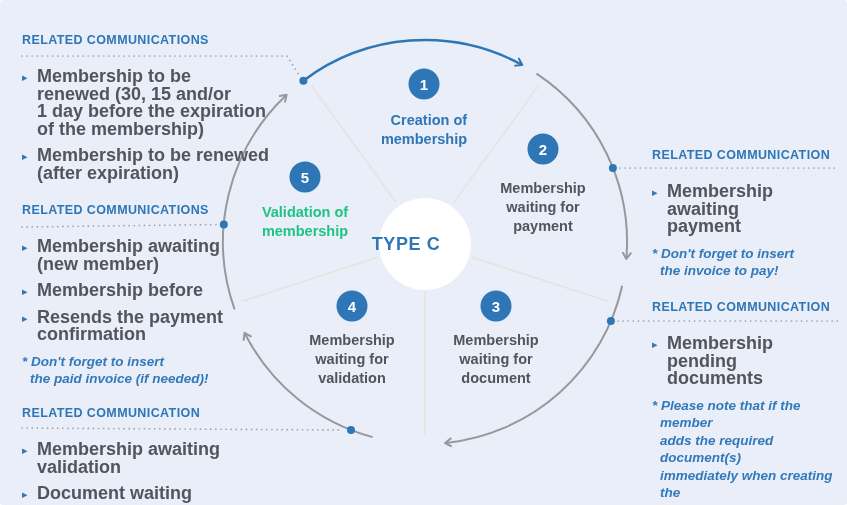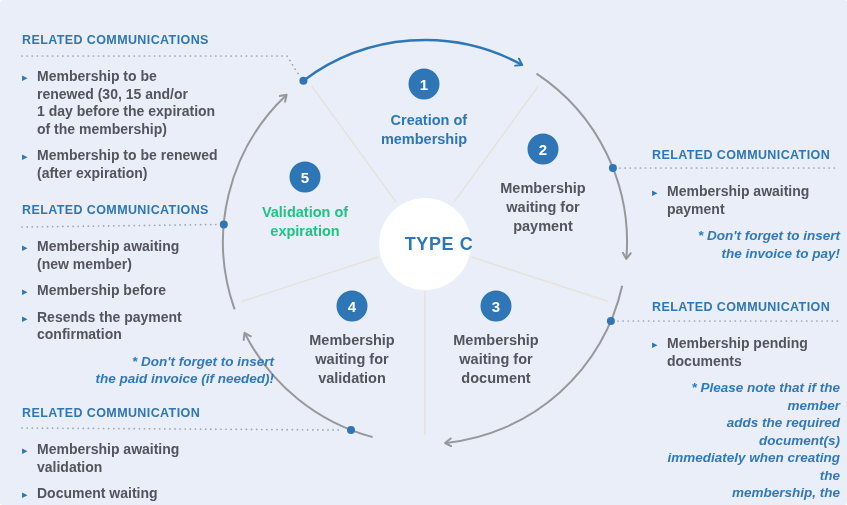--- a/index.html
+++ b/index.html
@@ -20,42 +20,42 @@
   .panel-right{left:652px;width:188px;}
   .panel-header{
     font-size:12.5px;font-weight:700;letter-spacing:.4px;color:var(--accent);
     margin-bottom:21px;white-space:pre-line;
   }
   .bullet{position:relative;padding-left:15px;margin-bottom:9px;}
   .bullet-marker{
     position:absolute;left:0;top:1px;font-size:11px;color:var(--accent);line-height:17.5px;
   }
   .bullet-text{
-    font-size:14px;line-height:17.5px;font-weight:600;color:var(--text);white-space:pre-line;
+    font-size:18px;line-height:17.5px;font-weight:600;color:var(--text);white-space:pre-line;
     display:block;
   }
   .note{
     margin-top:7px;font-size:13.5px;line-height:17.5px;font-weight:600;font-style:italic;
-    color:var(--note);white-space:pre-line;padding-left:8px;text-indent:-8px;text-align:right;
+    color:var(--note);white-space:pre-line;padding-left:8px;text-indent:-8px;
   }
 
   
   .stage-num{
     position:absolute;width:31px;height:31px;border-radius:50%;background:var(--accent);
     color:#fff;font-size:15px;font-weight:700;display:flex;align-items:center;
     justify-content:center;transform:translate(-50%,-50%);
   }
   .stage-label{
     position:absolute;transform:translateX(-50%);text-align:center;
     font-size:14.5px;line-height:19px;font-weight:700;color:var(--text);white-space:pre-line;
   }
   .stage-label.blue{color:var(--accent);text-align:right;}
   .stage-label.green{color:var(--green);}
   .center-label{
-    position:absolute;left:439px;top:244px;transform:translate(-50%,-50%);
+    position:absolute;left:406px;top:244px;transform:translate(-50%,-50%);
     font-size:18px;font-weight:800;letter-spacing:.6px;color:var(--accent);
   }
 </style>
 </head>
 <body>
 
 <div class="card">
 
   <svg class="overlay" viewBox="0 0 847 505">
     <defs>
@@ -189,16 +189,16 @@
 waiting for
 document</div>
 
   <div class="stage-num" style="left:352px;top:306px">4</div>
   <div class="stage-label" style="left:352px;top:331px">Membership
 waiting for
 validation</div>
 
   <div class="stage-num" style="left:305px;top:177px">5</div>
   <div class="stage-label green" style="left:305px;top:203px">Validation of
-expiration</div>
+membership</div>
 
   <div class="center-label">TYPE C</div>
 </div>
 
 </body></html>

